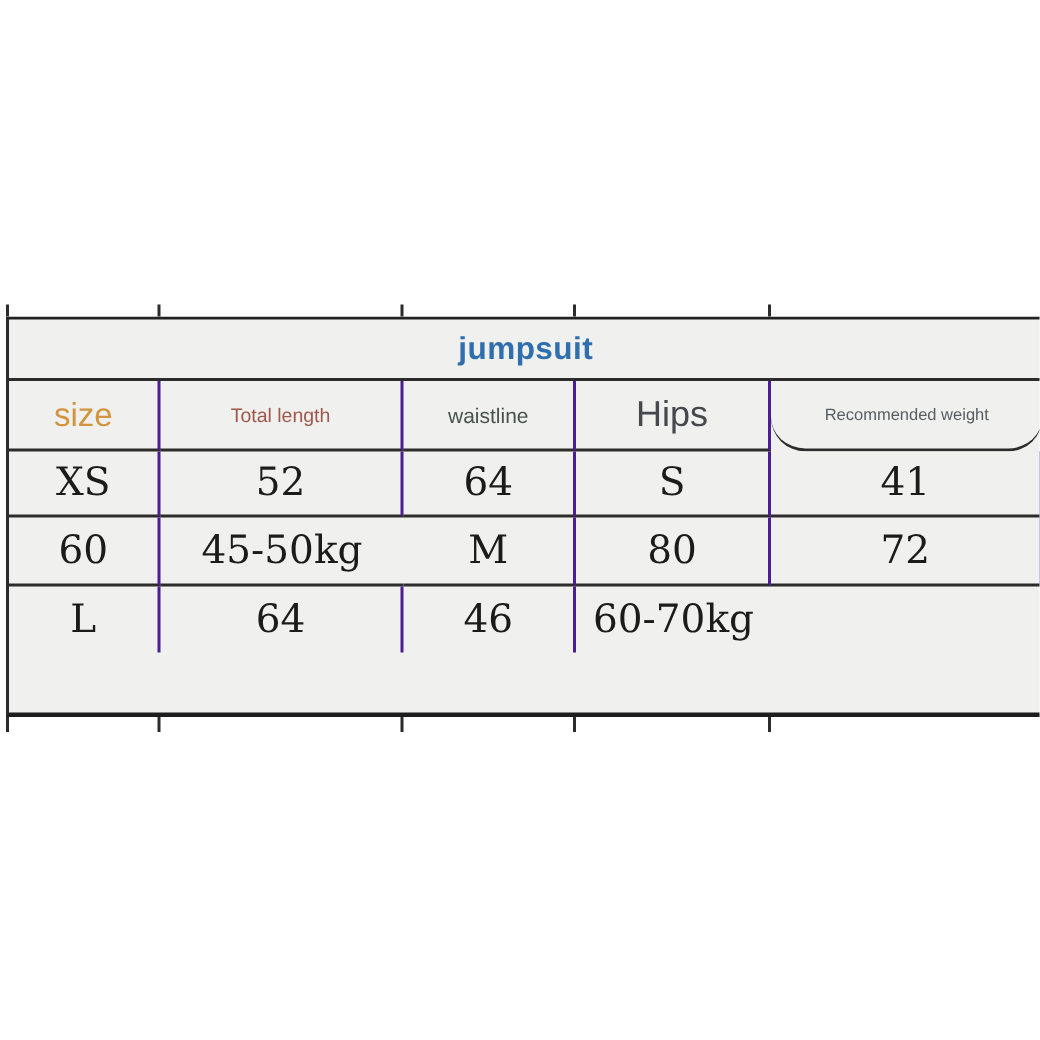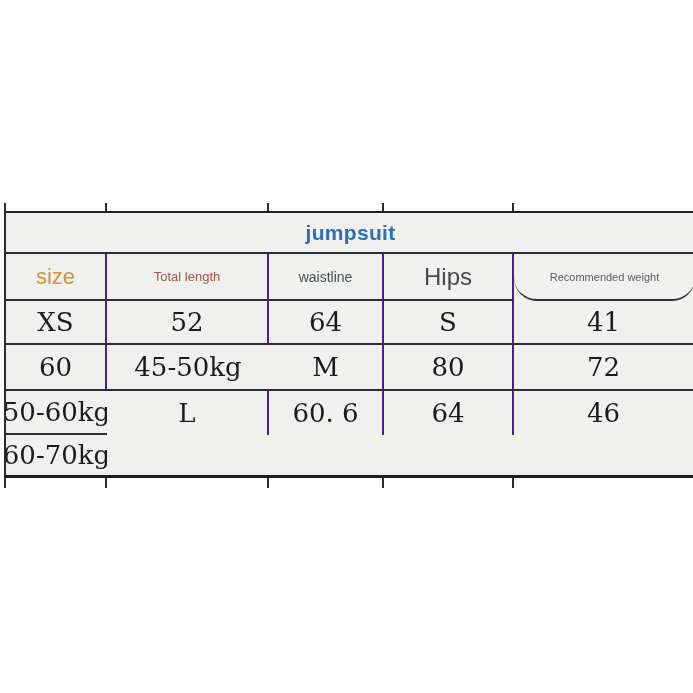--- a/index.html
+++ b/index.html
@@ -99,24 +99,22 @@
     <div class="cell td">64</div>
 
     <div class="cell td">S</div>
     <div class="cell td">41</div>
     <div class="cell td">60</div>
     <div class="cell td last-col">45-50kg</div>
 
     <div class="cell td">M</div>
     <div class="cell td">80</div>
     <div class="cell td">72</div>
-    <div class="cell td last-col">50-60kg</div>
 
     <div class="cell td last-row">L</div>
-    <div class="cell td last-row">60. 6</div>
     <div class="cell td last-row">64</div>
     <div class="cell td last-row">46</div>
     <div class="cell td last-row last-col">60-70kg</div>
 
   </div>
 
   <div class="stubs stubs-bottom">
     <span class="stub s0"></span>
     <span class="stub s1"></span>
     <span class="stub s2"></span>

